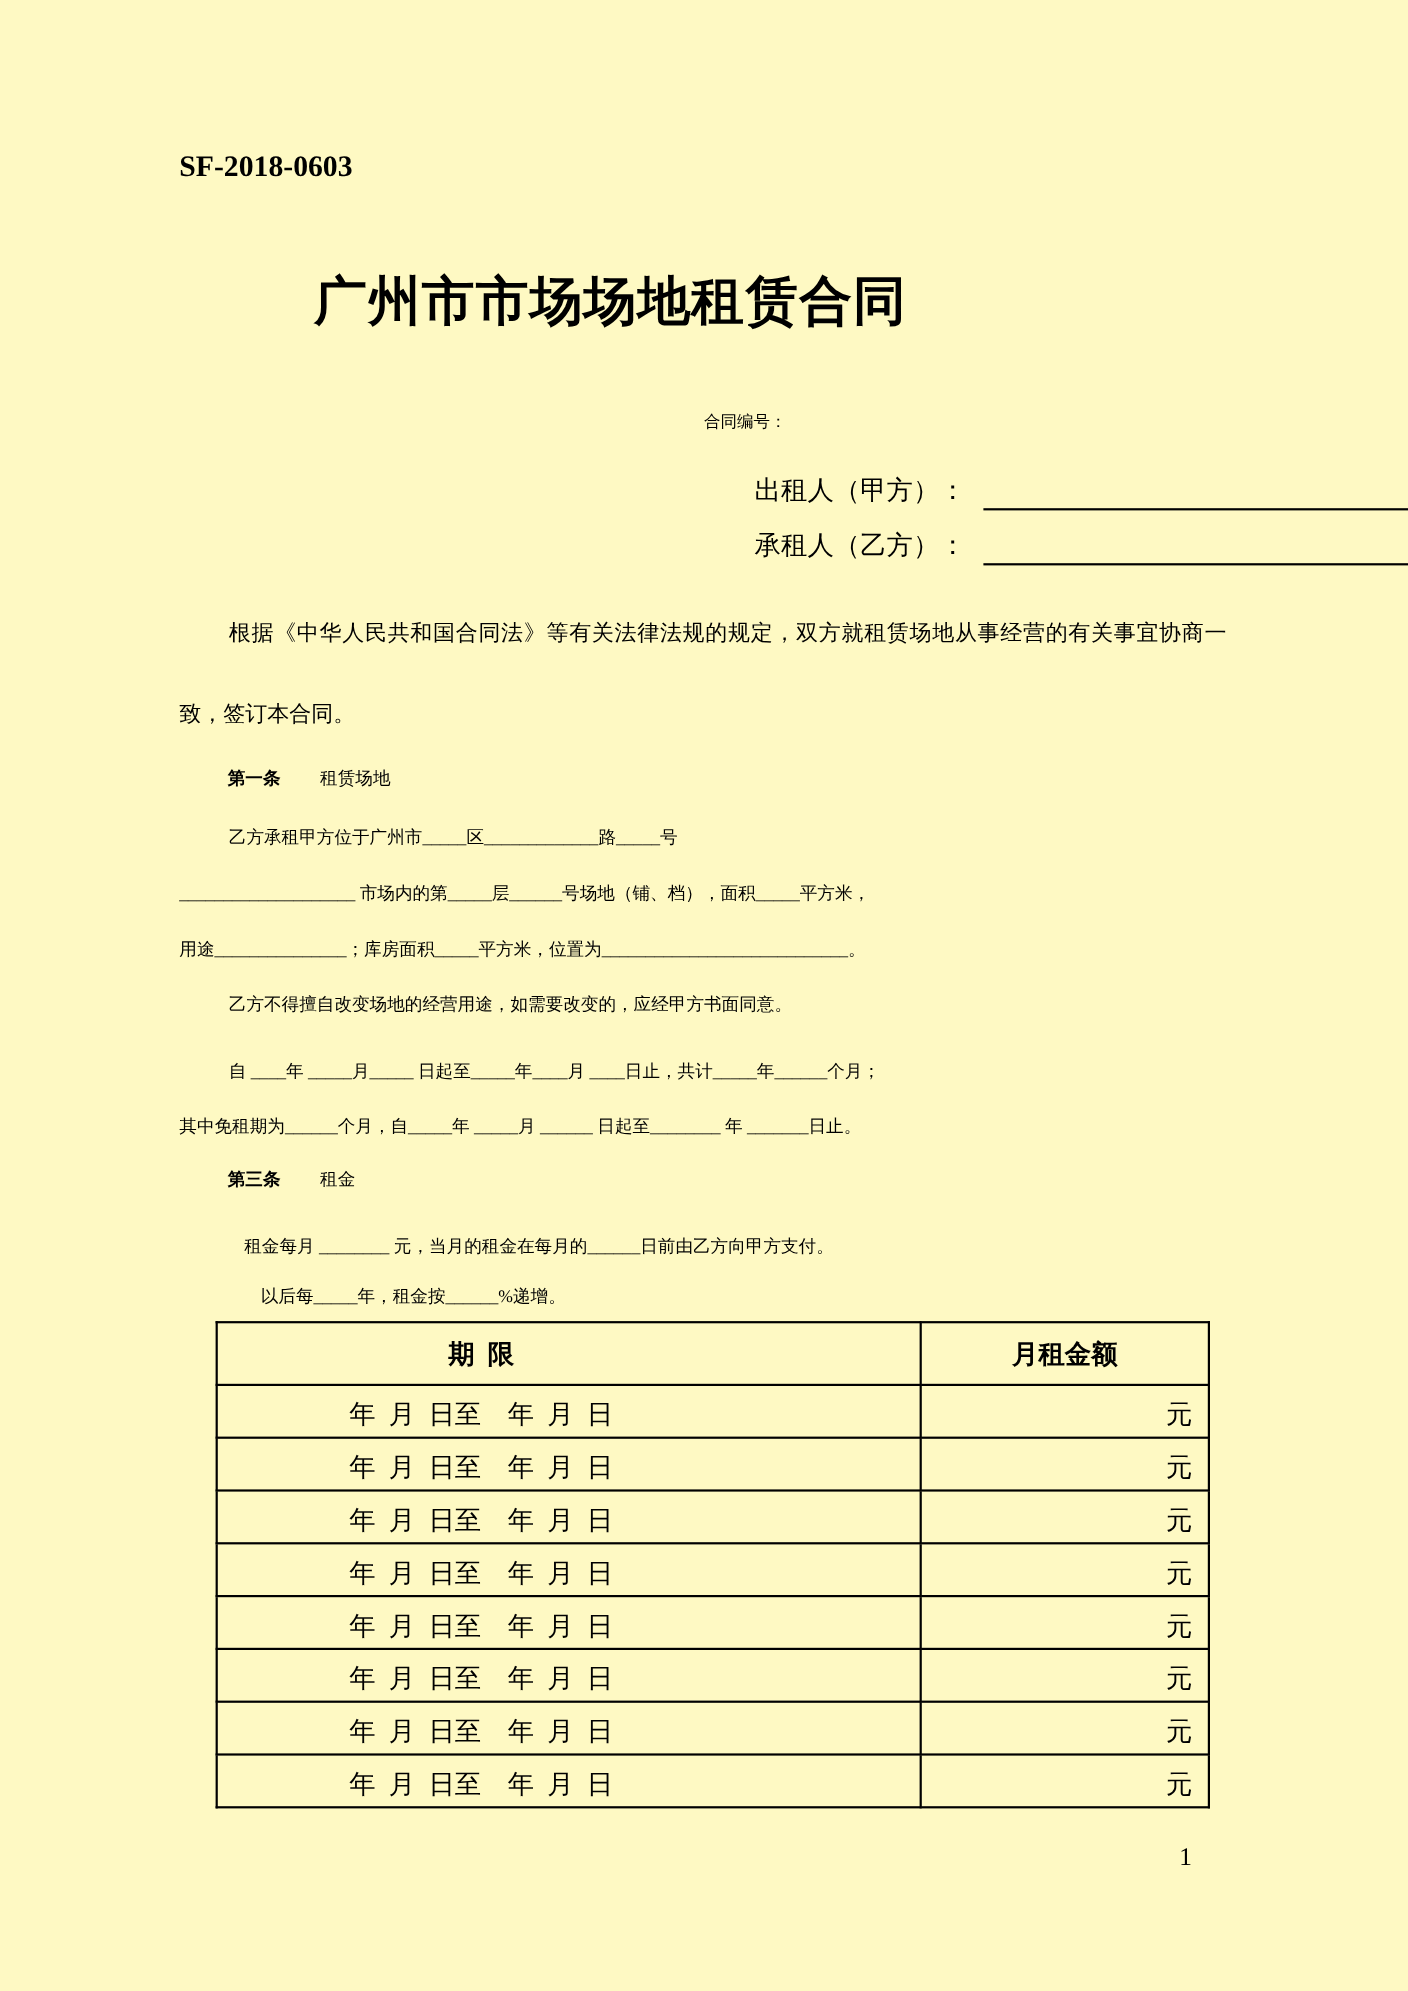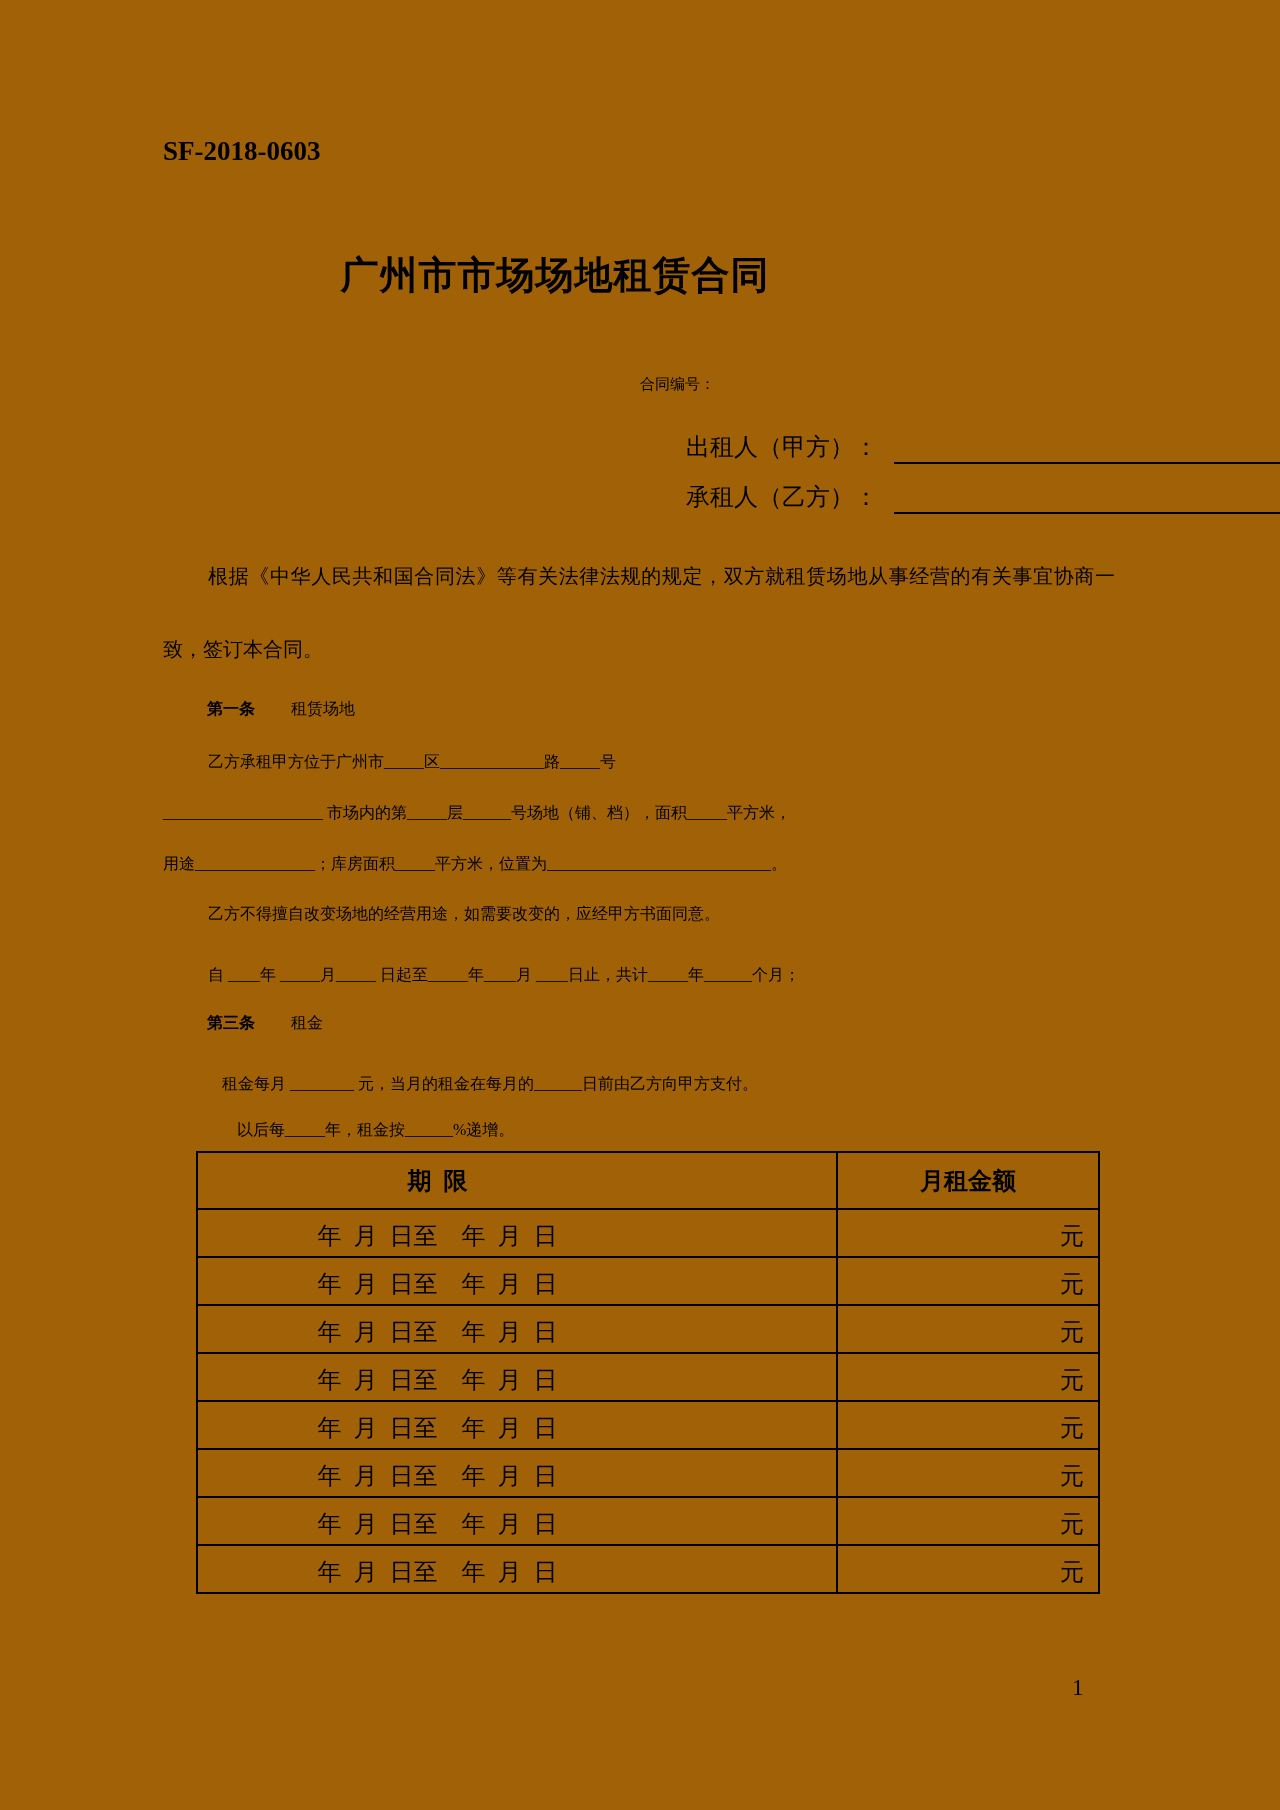--- a/index.html
+++ b/index.html
@@ -1,37 +1,37 @@
 <!DOCTYPE html>
 <html lang="zh"><head>
 <meta charset="utf-8">
 <style>
   html,body{margin:0;padding:0;background:#e8e8e8;}
   .page{
     position:relative;
     width:1280px;height:1810px;
     margin:0 auto;
-    background:#a16207;
+    background:#fef9c3;
     color:#000;
     font-family:"Liberation Serif","DejaVu Serif",serif;
     box-sizing:border-box;
     padding-top:134px;
     overflow:hidden;
   }
   .doc-code{
     margin-left:163px;
     font-size:27px;font-weight:bold;line-height:34px;
   }
   .title{
     margin:82px 0 0 0;
     padding-right:170px;
     text-align:center;
     font-family:"Liberation Sans","DejaVu Sans",sans-serif;
     font-weight:bold;
-    font-size:38px;line-height:50px;
+    font-size:48px;line-height:50px;
     letter-spacing:1px;
   }
   .contract-no{
     margin-top:68px;margin-left:640px;
     font-size:15px;line-height:32px;
   }
   .party-row{
     display:flex;align-items:flex-end;
     height:48px;
     margin-left:163px;margin-top:16px;justify-content:flex-end;
@@ -120,20 +120,21 @@
 
   <p class="heading h-a1">
     <span class="art-num">第一条</span><span class="art-title">租赁场地</span>
   </p>
   <p class="clause pre c-a1l1">乙方承租甲方位于广州市_____区_____________路_____号</p>
   <p class="clause pre c-a1l2">____________________ 市场内的第_____层______号场地（铺、档），面积_____平方米，</p>
   <p class="clause pre c-a1l3">用途_______________；库房面积_____平方米，位置为____________________________。</p>
   <p class="clause pre c-a1l4">乙方不得擅自改变场地的经营用途，如需要改变的，应经甲方书面同意。</p>
 
   <p class="clause pre c-a2l1">自 ____年 _____月_____ 日起至_____年____月 ____日止，共计_____年______个月；</p>
+  <p class="clause pre c-a2l2">其中免租期为______个月，自_____年 _____月 ______ 日起至________ 年 _______日止。</p>
 
   <p class="heading h-a3">
     <span class="art-num">第三条</span><span class="art-title">租金</span>
   </p>
   <p class="clause pre c-a3l1">租金每月 ________ 元，当月的租金在每月的______日前由乙方向甲方支付。</p>
   <p class="clause pre c-a3l2">以后每_____年，租金按______%递增。</p>
 
   <table class="rent-table">
     <colgroup>
       <col style="width:640px">

